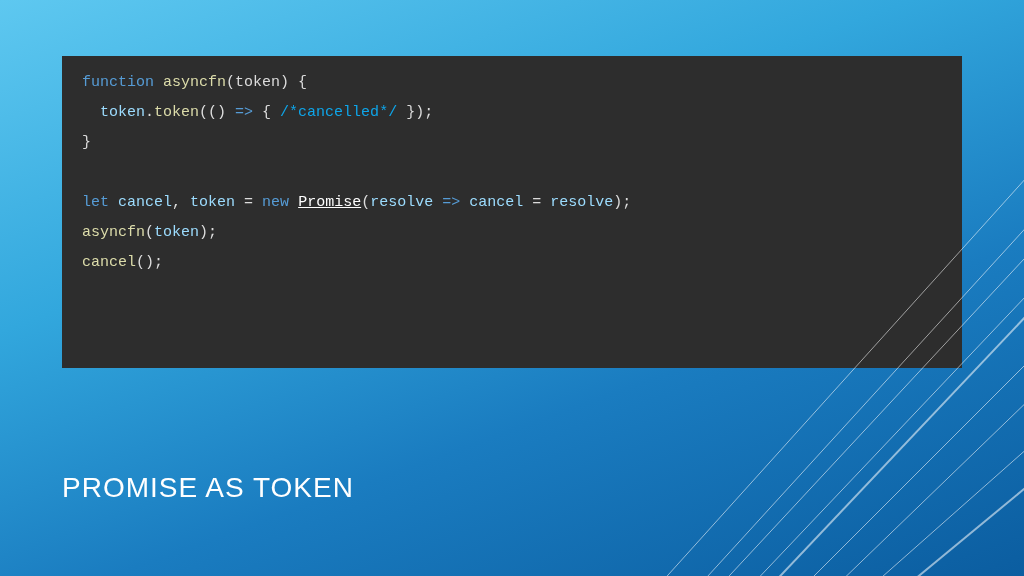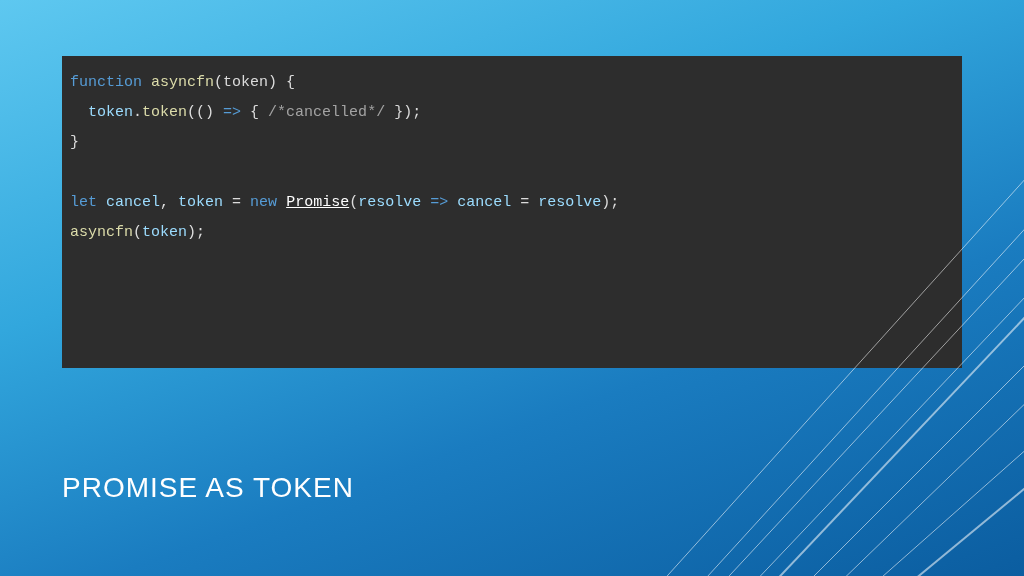--- a/index.html
+++ b/index.html
@@ -14,31 +14,31 @@
     width: 100%;
     height: 100%;
   }
   .code-panel {
     position: absolute;
     left: 62px;
     top: 56px;
     right: 62px;
     height: 312px;
     background: #2d2d2d;
-    padding: 12px 8px;
+    padding: 12px 20px;
     font-family: Consolas, "Courier New", monospace;
     font-size: 15px;
     line-height: 30px;
     color: #dcdcdc;
   }
   .code-line { white-space: pre; }
   .tok-kw    { color: #569cd6; }
   .tok-fn    { color: #dcdcaa; }
   .tok-class { color: #ffffff; text-decoration: underline; }
-  .tok-cmt   { color: #a3a3a3; }
+  .tok-cmt   { color: #0ea5e9; }
   .tok-punc  { color: #dcdcdc; }
   .tok-id    { color: #dcdcdc; }
   .tok-local { color: #9cdcfe; }
 
   .title {
     position: absolute;
     left: 62px;
     bottom: 72px;
     color: #ffffff;
     font-weight: 300;
@@ -60,20 +60,21 @@
 
 <div class="slide">
 
   <div class="code-panel" id="code-block">
       <div class="code-line"><span class="tok-kw">function</span><span class="tok-punc"> </span><span class="tok-fn">asyncfn</span><span class="tok-punc">(</span><span class="tok-id">token</span><span class="tok-punc">) {</span></div>
       <div class="code-line"><span class="tok-punc">  </span><span class="tok-local">token</span><span class="tok-punc">.</span><span class="tok-fn">token</span><span class="tok-punc">(() </span><span class="tok-kw">=&gt;</span><span class="tok-punc"> { </span><span class="tok-cmt">/*cancelled*/</span><span class="tok-punc"> });</span></div>
       <div class="code-line"><span class="tok-punc">}</span></div>
       <div class="code-line">&nbsp;</div>
       <div class="code-line"><span class="tok-kw">let</span><span class="tok-punc"> </span><span class="tok-local">cancel</span><span class="tok-punc">, </span><span class="tok-local">token</span><span class="tok-punc"> = </span><span class="tok-kw">new</span><span class="tok-punc"> </span><span class="tok-class">Promise</span><span class="tok-punc">(</span><span class="tok-local">resolve</span><span class="tok-punc"> </span><span class="tok-kw">=&gt;</span><span class="tok-punc"> </span><span class="tok-local">cancel</span><span class="tok-punc"> = </span><span class="tok-local">resolve</span><span class="tok-punc">);</span></div>
       <div class="code-line"><span class="tok-fn">asyncfn</span><span class="tok-punc">(</span><span class="tok-local">token</span><span class="tok-punc">);</span></div>
+      <div class="code-line"><span class="tok-fn">cancel</span><span class="tok-punc">();</span></div>
     </div>
 
   <div class="title">PROMISE AS TOKEN</div>
 
   <svg class="lines" viewBox="0 0 520 520">
     <g stroke="#ffffff" stroke-width="1" stroke-opacity="0.55">
       <line x1="100" y1="520" x2="520" y2="60"></line>
       <line x1="120" y1="520" x2="520" y2="90"></line>
       <line x1="150" y1="520" x2="520" y2="130"></line>
       <line x1="170" y1="520" x2="520" y2="150" stroke-width="2"></line>

